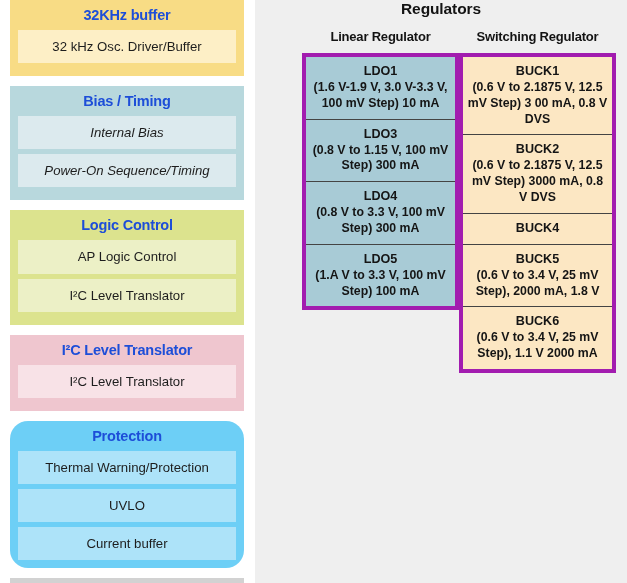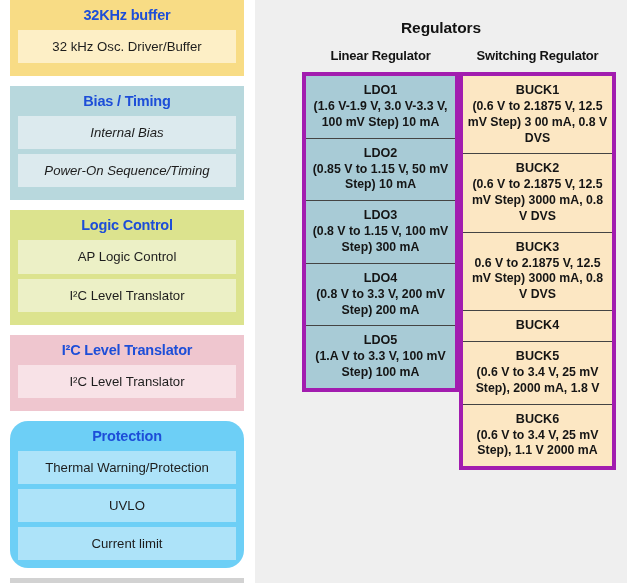--- a/index.html
+++ b/index.html
@@ -66,21 +66,20 @@
     width:372px;
     margin-left:8px;
     background:#EFEFEF;
     box-sizing:border-box;
   }
   .panel-title{
     text-align:center;
     font-weight:bold;
     font-size:15.5px;
     color:#131313;
-    padding-top:19px;
     letter-spacing:-0.1px;
   }
   .col-wrap{
     display:flex;
     justify-content:flex-end;
     padding:11px 11px 0 4px;
     box-sizing:border-box;
   }
   .reg-col{width:157px;}
   .col-head{
@@ -138,21 +137,21 @@
     <div class="block b-pink">
       <div class="block-title">I²C Level Translator</div>
       <div class="cell">I²C Level Translator</div>
     </div>
 
     <div class="block b-blue">
       <div class="block-title">Protection</div>
       <div class="cell">Thermal Warning/Protection</div>
       <div class="cell-row">
         <div class="cell">UVLO</div>
-        <div class="cell">Current limit</div>
+        <div class="cell">Current buffer</div>
       </div>
     </div>
 
     <div class="block b-gray">
       <div class="block-title">Load Switch</div>
       <div class="cell">400 mA Load Switch</div>
     </div>
 
   </div>
 
@@ -162,54 +161,46 @@
     <div class="col-wrap">
 
       <div class="reg-col">
         <div class="col-head">Linear Regulator</div>
         <div class="reg-stack ldo">
           <div class="reg-box">
             <span class="reg-name">LDO1</span>
             <span class="reg-desc">(1.6 V-1.9 V, 3.0 V-3.3 V, 100 mV Step) 10 mA</span>
           </div>
           <div class="reg-box">
-            <span class="reg-name">LDO2</span>
-            <span class="reg-desc">(0.85 V to 1.15 V, 50 mV Step) 10 mA</span>
-          </div>
-          <div class="reg-box">
             <span class="reg-name">LDO3</span>
             <span class="reg-desc">(0.8 V to 1.15 V, 100 mV Step) 300 mA</span>
           </div>
           <div class="reg-box">
             <span class="reg-name">LDO4</span>
-            <span class="reg-desc">(0.8 V to 3.3 V, 200 mV Step) 200 mA</span>
+            <span class="reg-desc">(0.8 V to 3.3 V, 100 mV Step) 300 mA</span>
           </div>
           <div class="reg-box">
             <span class="reg-name">LDO5</span>
             <span class="reg-desc">(1.A V to 3.3 V, 100 mV Step) 100 mA</span>
           </div>
         </div>
       </div>
 
       <div class="reg-col">
         <div class="col-head">Switching Regulator</div>
         <div class="reg-stack buck">
           <div class="reg-box">
             <span class="reg-name">BUCK1</span>
             <span class="reg-desc">(0.6 V to 2.1875 V, 12.5 mV Step) 3 00 mA, 0.8 V DVS</span>
           </div>
           <div class="reg-box">
             <span class="reg-name">BUCK2</span>
             <span class="reg-desc">(0.6 V to 2.1875 V, 12.5 mV Step) 3000 mA, 0.8 V DVS</span>
           </div>
           <div class="reg-box">
-            <span class="reg-name">BUCK3</span>
-            <span class="reg-desc">0.6 V to 2.1875 V, 12.5 mV Step) 3000 mA, 0.8 V DVS</span>
-          </div>
-          <div class="reg-box">
             <span class="reg-name">BUCK4</span>
           </div>
           <div class="reg-box">
             <span class="reg-name">BUCK5</span>
             <span class="reg-desc">(0.6 V to 3.4 V, 25 mV Step), 2000 mA, 1.8 V</span>
           </div>
           <div class="reg-box">
             <span class="reg-name">BUCK6</span>
             <span class="reg-desc">(0.6 V to 3.4 V, 25 mV Step), 1.1 V 2000 mA</span>
           </div>

